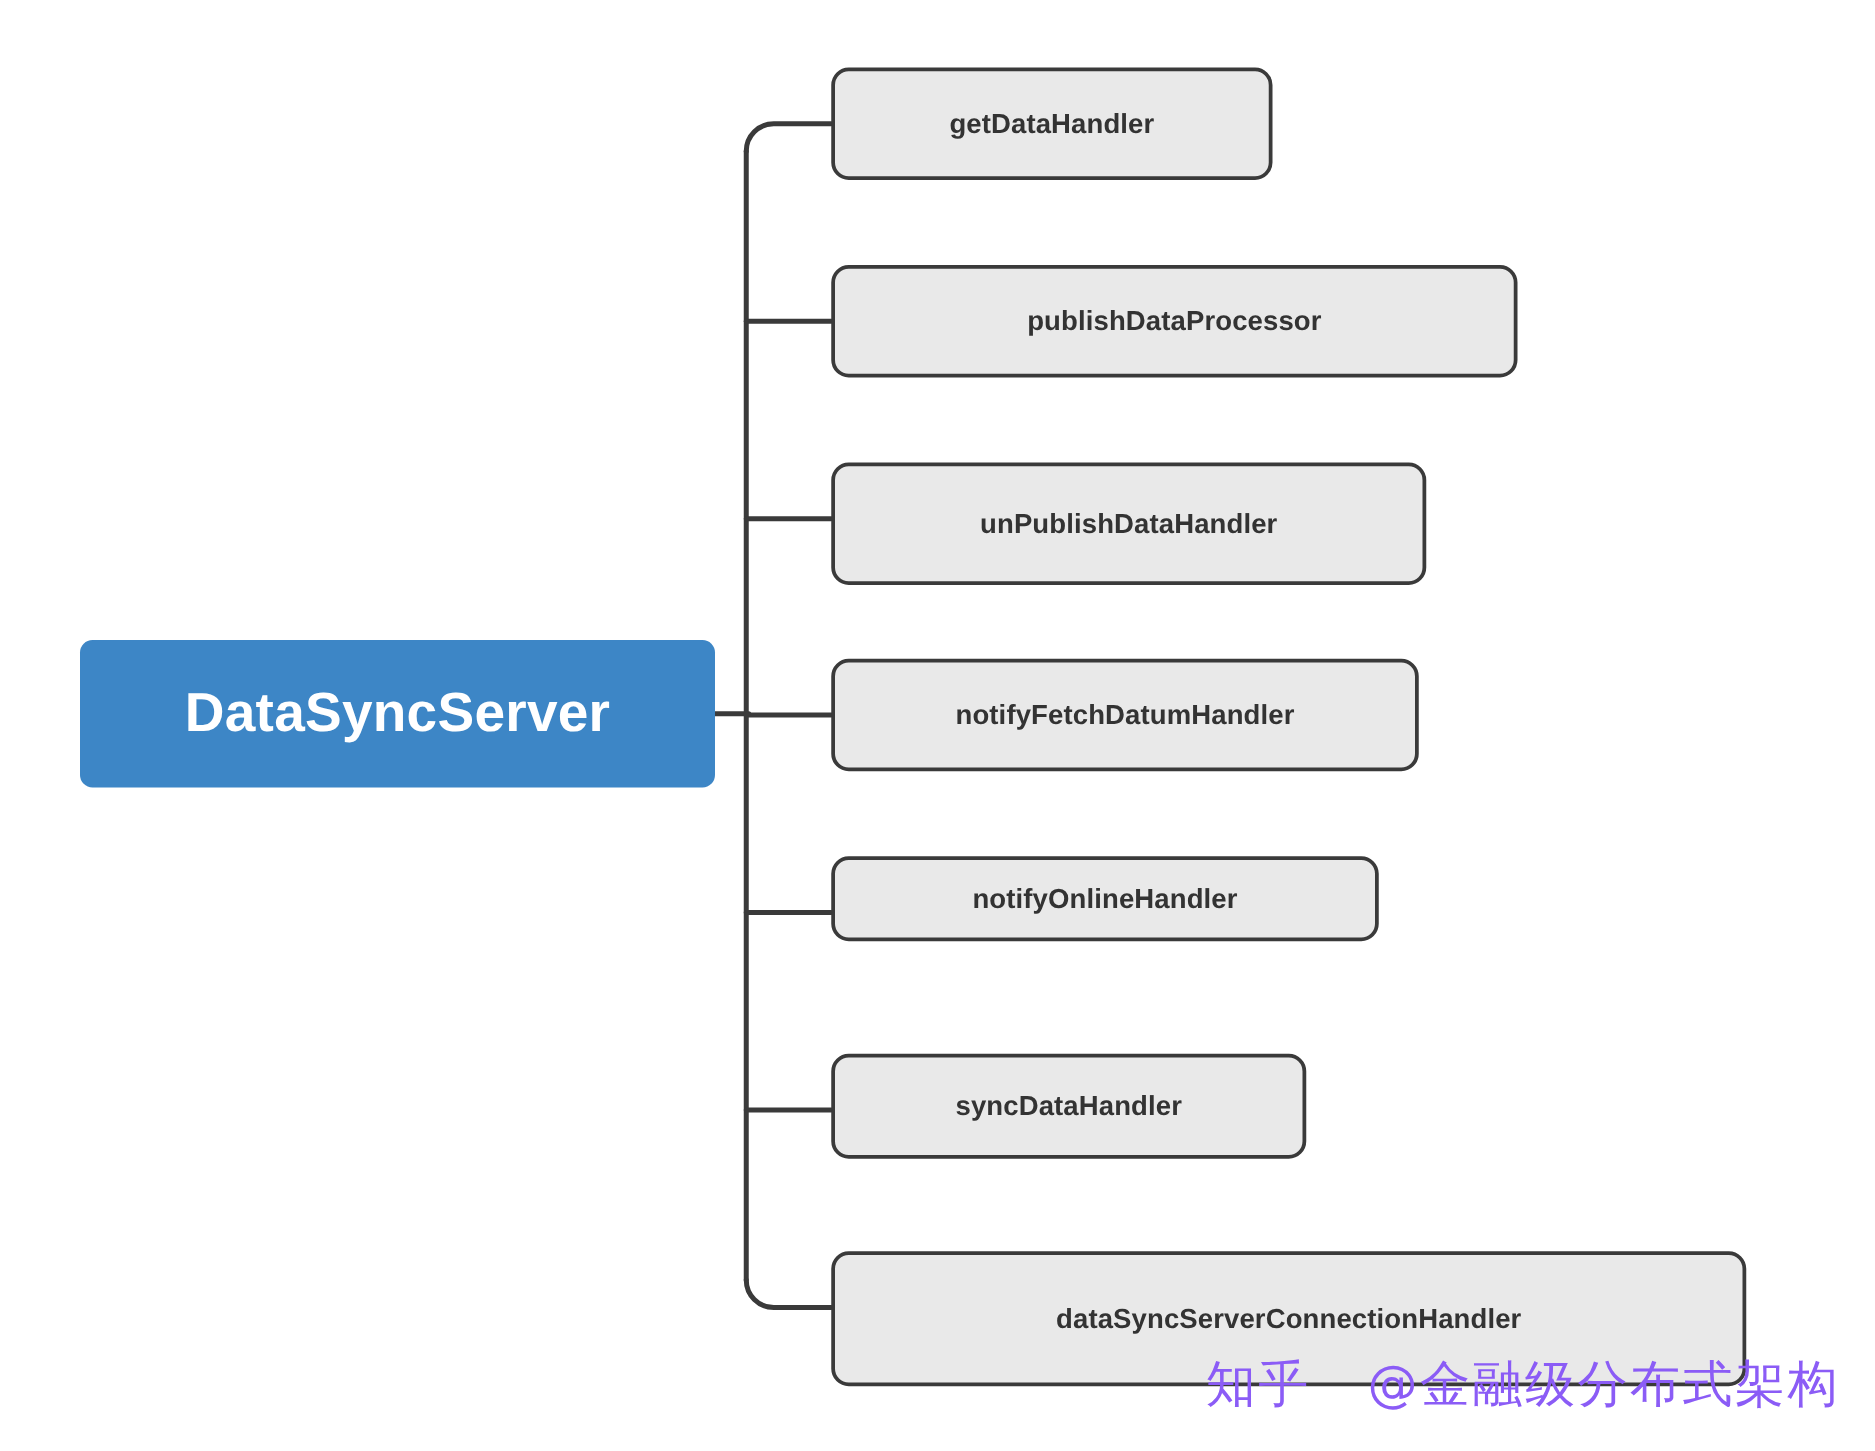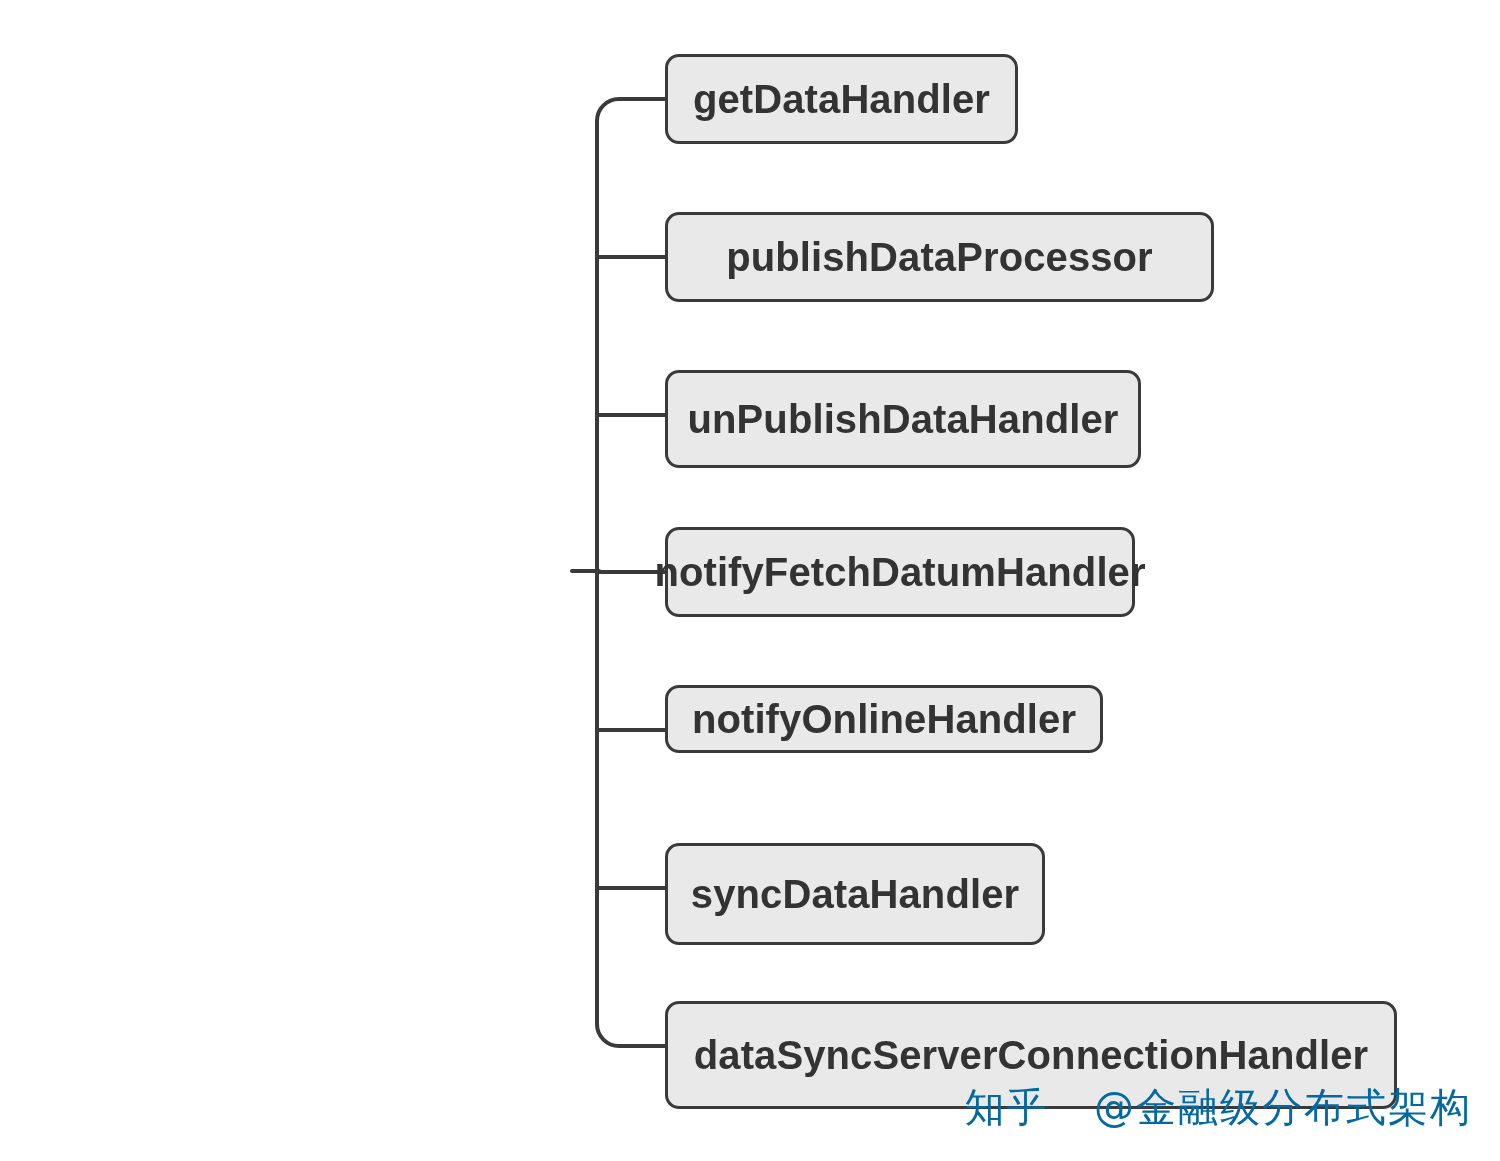--- a/index.html
+++ b/index.html
@@ -38,34 +38,34 @@
     color: #ffffff;
     font-size: 44px;
     font-weight: bold;
     letter-spacing: 0.2px;
   }
   .node-leaf {
     background: #e9e9e9;
     border: 3px solid #3a3a3a;
     border-radius: 14px;
     color: #333333;
-    font-size: 40px;
+    font-size: 22px;
     font-weight: bold;
     letter-spacing: 0.1px;
   }
   .node-label {
     white-space: nowrap;
     line-height: 1;
   }
   .watermark {
     position: absolute;
     right: 28px;
     bottom: 26px;
     font-size: 40px;
-    color: #0369a1;
+    color: #8b5cf6;
     white-space: nowrap;
     letter-spacing: 2px;
     font-family: "DejaVu Sans", sans-serif;
     margin-left: 11px;
   }
   .watermark .wm-sep {
     display: inline-block;
     width: 16px;
   }
 </style>
@@ -79,38 +79,41 @@
       <path d="M 597 121 L 597 1024" fill="none" stroke="#3a3a3a" stroke-width="4" stroke-linecap="round"></path>
       <path d="M 597 121 A 22 22 0 0 1 619 99 L 665 99" fill="none" stroke="#3a3a3a" stroke-width="4" stroke-linecap="round"></path>
       <path d="M 597 257 L 665 257" fill="none" stroke="#3a3a3a" stroke-width="4" stroke-linecap="round"></path>
       <path d="M 597 415 L 665 415" fill="none" stroke="#3a3a3a" stroke-width="4" stroke-linecap="round"></path>
       <path d="M 597 572 L 665 572" fill="none" stroke="#3a3a3a" stroke-width="4" stroke-linecap="round"></path>
       <path d="M 597 730 L 665 730" fill="none" stroke="#3a3a3a" stroke-width="4" stroke-linecap="round"></path>
       <path d="M 597 888 L 665 888" fill="none" stroke="#3a3a3a" stroke-width="4" stroke-linecap="round"></path>
       <path d="M 597 1024 A 22 22 0 0 0 619 1046 L 665 1046" fill="none" stroke="#3a3a3a" stroke-width="4" stroke-linecap="round"></path>
     </svg>
 
+  <div class="node node-root" id="root-node" style="left: 64px; top: 512px; width: 508px; height: 118px; background: rgb(61, 134, 198); color: rgb(255, 255, 255);">
+    <span class="node-label">DataSyncServer</span>
+  </div>
 
   <div id="leaf-nodes">
       <div class="node node-leaf" style="left: 665px; top: 54px; width: 353px; height: 90px; background: rgb(233, 233, 233); border-color: rgb(58, 58, 58); color: rgb(51, 51, 51);">
         <span class="node-label">getDataHandler</span>
       </div>
       <div class="node node-leaf" style="left: 665px; top: 212px; width: 549px; height: 90px; background: rgb(233, 233, 233); border-color: rgb(58, 58, 58); color: rgb(51, 51, 51);">
         <span class="node-label">publishDataProcessor</span>
       </div>
       <div class="node node-leaf" style="left: 665px; top: 370px; width: 476px; height: 98px; background: rgb(233, 233, 233); border-color: rgb(58, 58, 58); color: rgb(51, 51, 51);">
         <span class="node-label">unPublishDataHandler</span>
       </div>
       <div class="node node-leaf" style="left: 665px; top: 527px; width: 470px; height: 90px; background: rgb(233, 233, 233); border-color: rgb(58, 58, 58); color: rgb(51, 51, 51);">
         <span class="node-label">notifyFetchDatumHandler</span>
       </div>
       <div class="node node-leaf" style="left: 665px; top: 685px; width: 438px; height: 68px; background: rgb(233, 233, 233); border-color: rgb(58, 58, 58); color: rgb(51, 51, 51);">
         <span class="node-label">notifyOnlineHandler</span>
       </div>
-      <div class="node node-leaf" style="left: 665px; top: 843px; width: 380px; height: 102px; background: rgb(233, 233, 233); border-color: rgb(58, 58, 58); color: rgb(51, 51, 51);">
+      <div class="node node-leaf" style="left: 665px; top: 843px; width: 380px; height: 84px; background: rgb(233, 233, 233); border-color: rgb(58, 58, 58); color: rgb(51, 51, 51);">
         <span class="node-label">syncDataHandler</span>
       </div>
       <div class="node node-leaf" style="left: 665px; top: 1001px; width: 732px; height: 108px; background: rgb(233, 233, 233); border-color: rgb(58, 58, 58); color: rgb(51, 51, 51);">
         <span class="node-label">dataSyncServerConnectionHandler</span>
       </div>
     </div>
 
   <div class="watermark">
     <span>知乎</span>
     <span class="wm-sep"></span>

